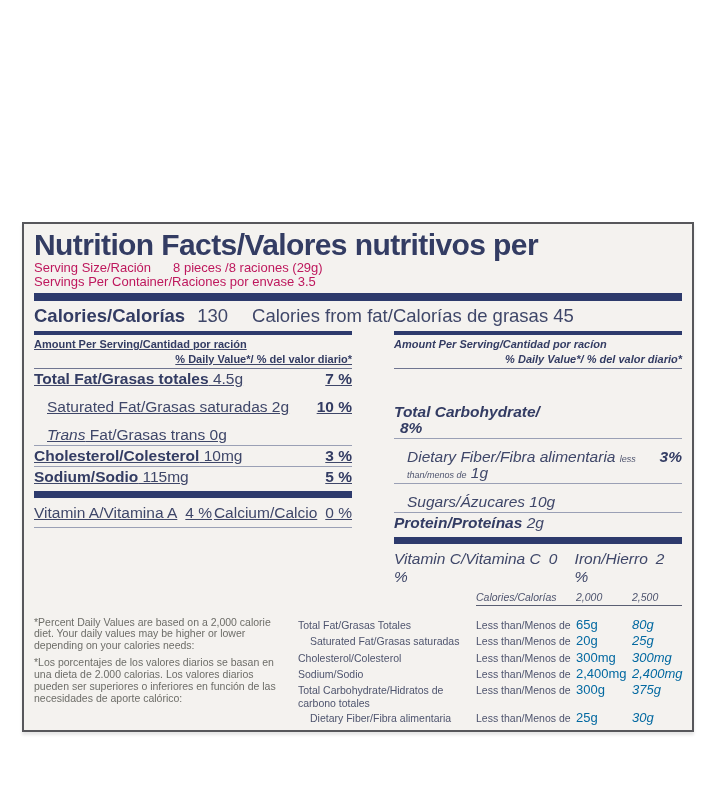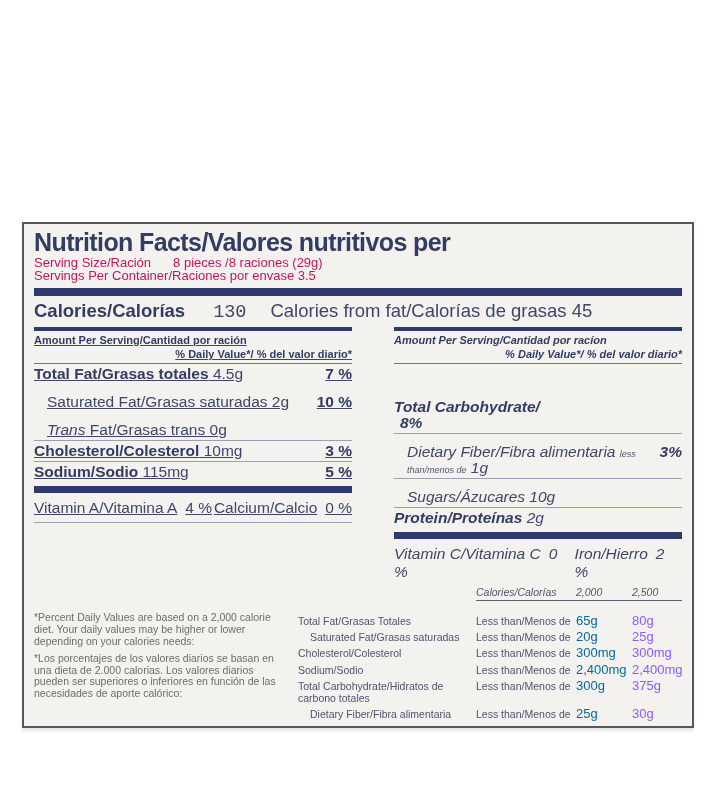--- a/index.html
+++ b/index.html
@@ -8,29 +8,29 @@
     font-family:"Liberation Sans","DejaVu Sans",sans-serif;
     -webkit-font-smoothing:antialiased;
   }
   .label-box{
     position:absolute;left:22px;top:222px;width:672px;min-height:350px;
     box-sizing:border-box;border:2px solid #57575b;background:#f4f2ef;
     padding:5px 10px 4px 10px;color:#3f4769;
     box-shadow:0 3px 3px rgba(0,0,0,0.10);
   }
   .title{
-    font-size:25px;font-weight:bold;color:#333c63;letter-spacing:-0.6px;
+    font-size:30px;font-weight:bold;color:#333c63;letter-spacing:-0.6px;
     line-height:1.08;margin:0;
   }
   .serving-line{font-size:13px;line-height:1.03;color:#be185d;}
   .ss-gap{display:inline-block;width:22px;}
   .bar-thick{height:8px;background:#2d3a6c;margin:5px 0 2px 0;}
   .calories-row{display:flex;align-items:baseline;font-size:18.5px;padding:2px 0 4px 0;color:#3f4769;}
   .cal-label{font-weight:bold;color:#333c63;}
-  .cal-value{margin-left:28px;font-family:Liberation Mono, monospace;}
+  .cal-value{margin-left:12px;}
   .cal-fromfat{margin-left:24px;}
   .columns{display:flex;}
   .col-left{width:318px;text-decoration:underline;}
   .col-gap{width:42px;}
   .col-right{flex:1;min-width:0;font-style:italic;}
   .col-bar{height:4px;background:#2d3a6c;margin-bottom:3px;}
   .amount-hdr{font-size:11px;font-weight:bold;color:#333c63;line-height:1.15;}
   .dv-hdr{
     font-size:11px;font-weight:bold;color:#333c63;text-align:right;
     padding:2px 0 3px 0;border-bottom:1.5px solid #6f7590;
@@ -63,21 +63,21 @@
   .chdr-2{width:50px;}
   .footer{display:flex;margin-top:11px;align-items:flex-start;}
   .footnotes{width:250px;font-size:10.5px;color:#6d6d68;line-height:1.13;}
   .footnotes p{margin:0 0 5px 0;}
   .ftable{flex:1;min-width:0;margin-left:14px;}
   .frow{display:flex;align-items:baseline;line-height:1.18;padding:0.5px 0;}
   .fl{flex:1;font-size:10.5px;color:#4e546e;}
   .find{padding-left:12px;}
   .fc{width:100px;font-size:10.5px;color:#4e546e;}
   .f1{width:56px;font-size:13px;color:#0369a1;}
-  .f2{width:50px;font-size:13px;color:#8b5cf6;}
+  .f2{width:50px;font-size:13px;color:#0369a1;font-style:italic;}
 </style>
 </head>
 <body>
 
 <div class="label-box">
 
   <h1 class="title">Nutrition Facts/Valores nutritivos per</h1>
 
   <div class="serving-line">
     <span>Serving Size/Ración</span><span class="ss-gap"></span><span>8 pieces /8 raciones (29g)</span>

